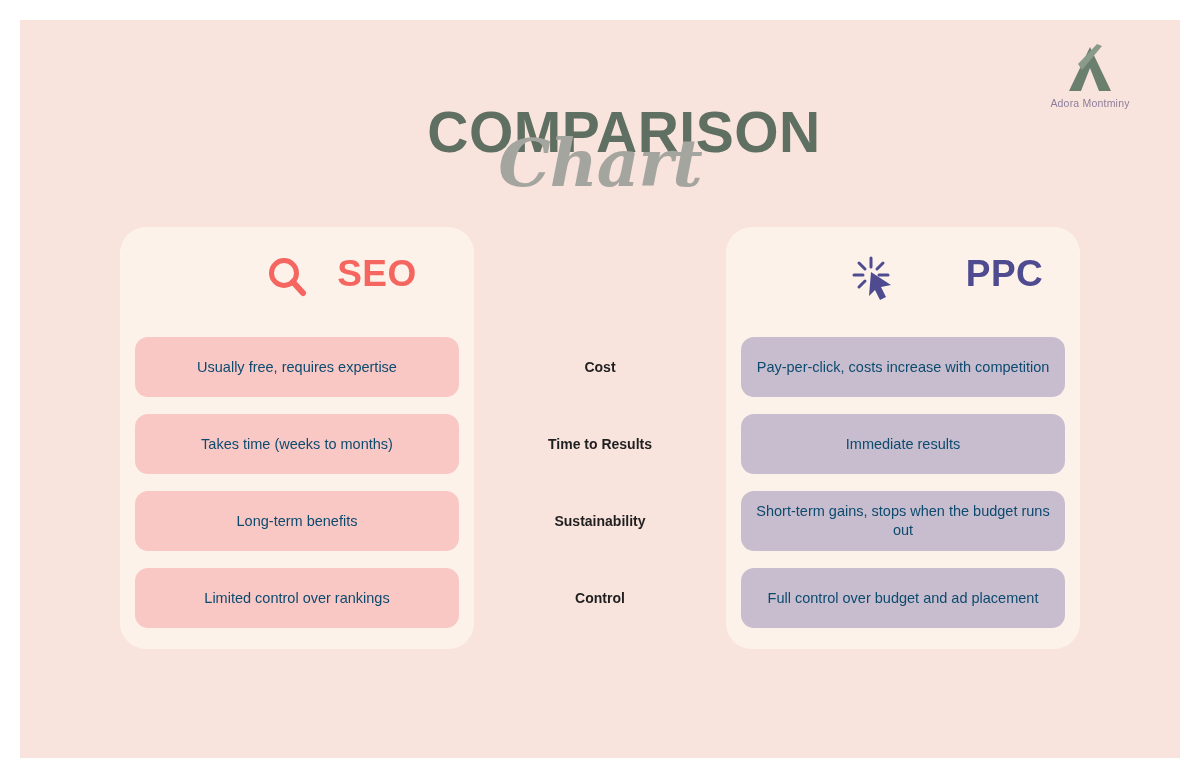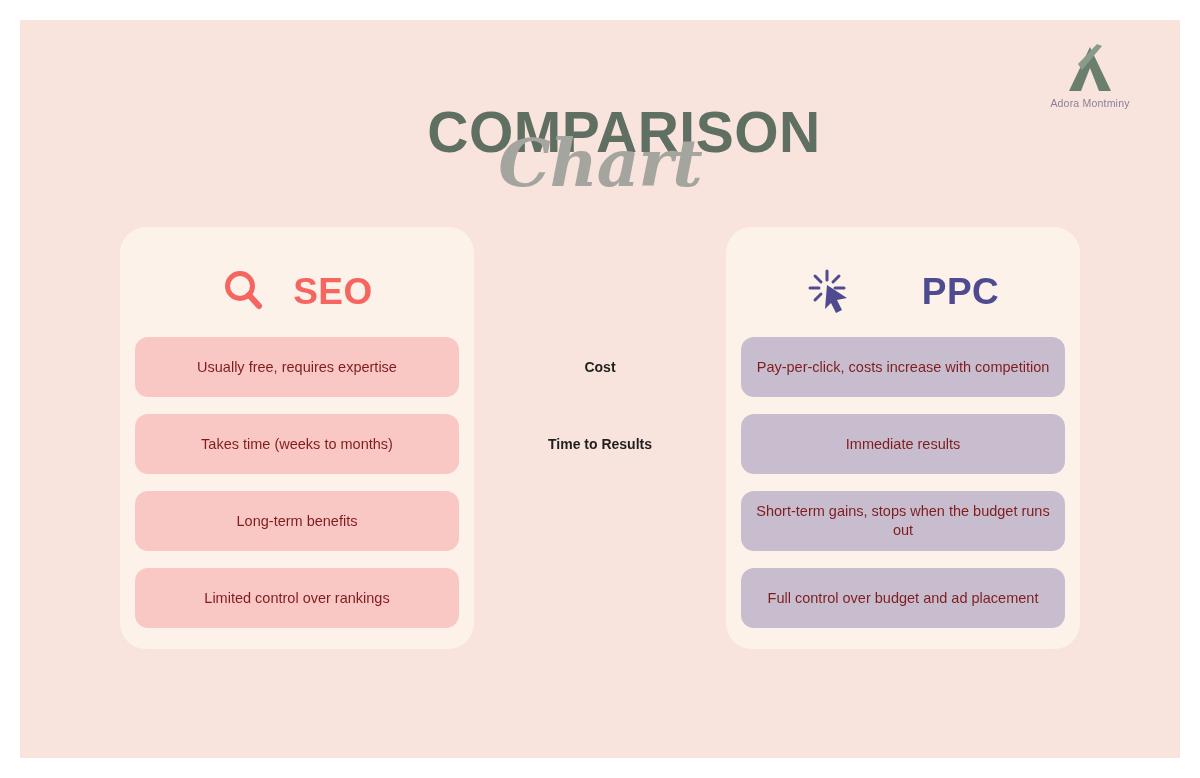--- a/index.html
+++ b/index.html
@@ -98,22 +98,22 @@
   .card-seo  { left: 100px; }
   .card-ppc  { left: 706px; }
 
   .col-head {
     position: absolute;
     top: 28px;
     left: 0;
     width: 354px;
     height: 72px;
     display: flex;
-    align-items: center;
-    justify-content: center;
+    justify-content: center;
+    padding-left: 44px;
   }
   .col-head-icon {
     display: block;
     width: 46px;
     height: 46px;
     margin-right: 26px;
   }
   .col-head-label {
     font-size: 37px;
     font-weight: bold;
@@ -135,21 +135,21 @@
     height: 60px;
     margin-bottom: 17px;
     border-radius: 13px;
     display: flex;
     align-items: center;
     justify-content: center;
     text-align: center;
     padding: 0 14px;
     font-size: 14.5px;
     line-height: 1.28;
-    color: #7f1d1d;
+    color: #0c4a6e;
   }
   .pill-seo { background: #F9C8C5; }
   .pill-ppc { background: #C8BDCF; }
 
   
   .center-col {
     position: absolute;
     left: 454px;
     top: 0;
     width: 252px;
@@ -225,20 +225,22 @@
         <div class="pill pill-seo">Takes time (weeks to months)</div>
         <div class="pill pill-seo">Long-term benefits</div>
         <div class="pill pill-seo">Limited control over rankings</div>
       </div>
     </div>
 
     <div class="center-col">
       <div class="center-stack">
         <div class="center-label">Cost</div>
         <div class="center-label">Time to Results</div>
+        <div class="center-label">Sustainability</div>
+        <div class="center-label">Control</div>
       </div>
     </div>
 
     <div class="card card-ppc">
       <div class="col-head">
         <svg class="col-head-icon" viewBox="0 0 46 46">
           <g stroke="#4E4B90" stroke-width="3" stroke-linecap="round">
             <line x1="20" y1="3" x2="20" y2="12"></line>
             <line x1="8" y1="8" x2="14" y2="14"></line>
             <line x1="3" y1="20" x2="12" y2="20"></line>

